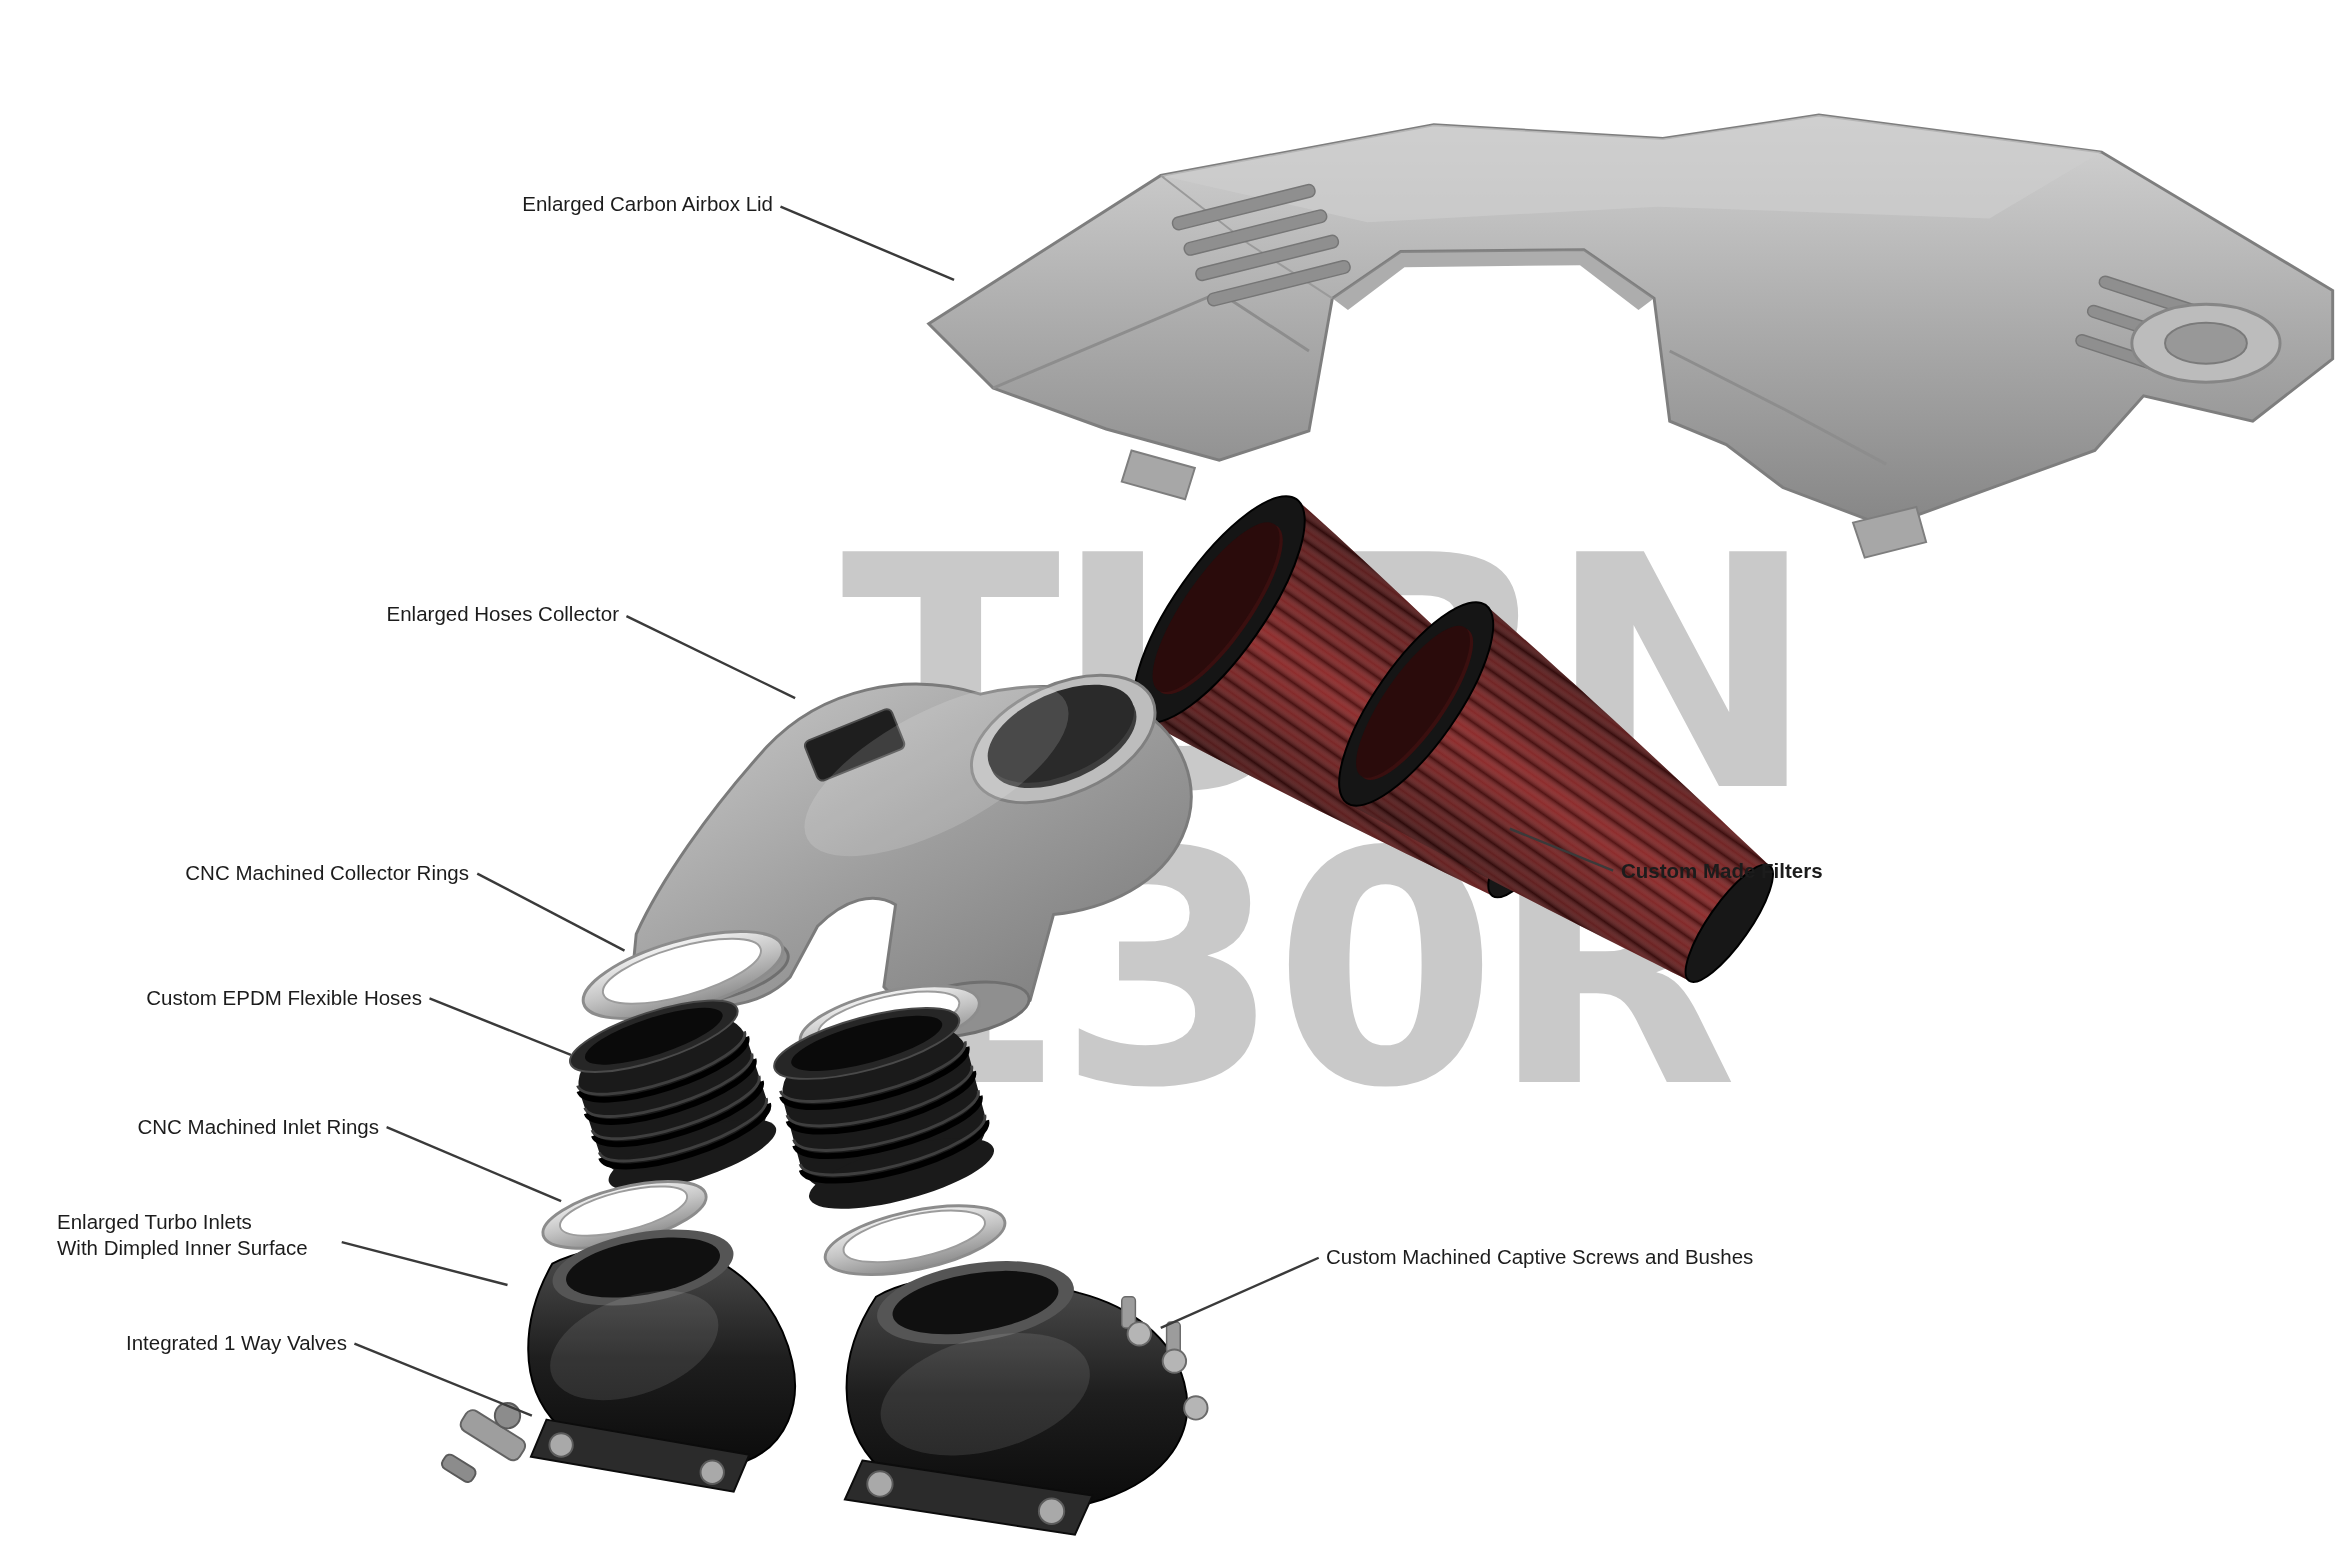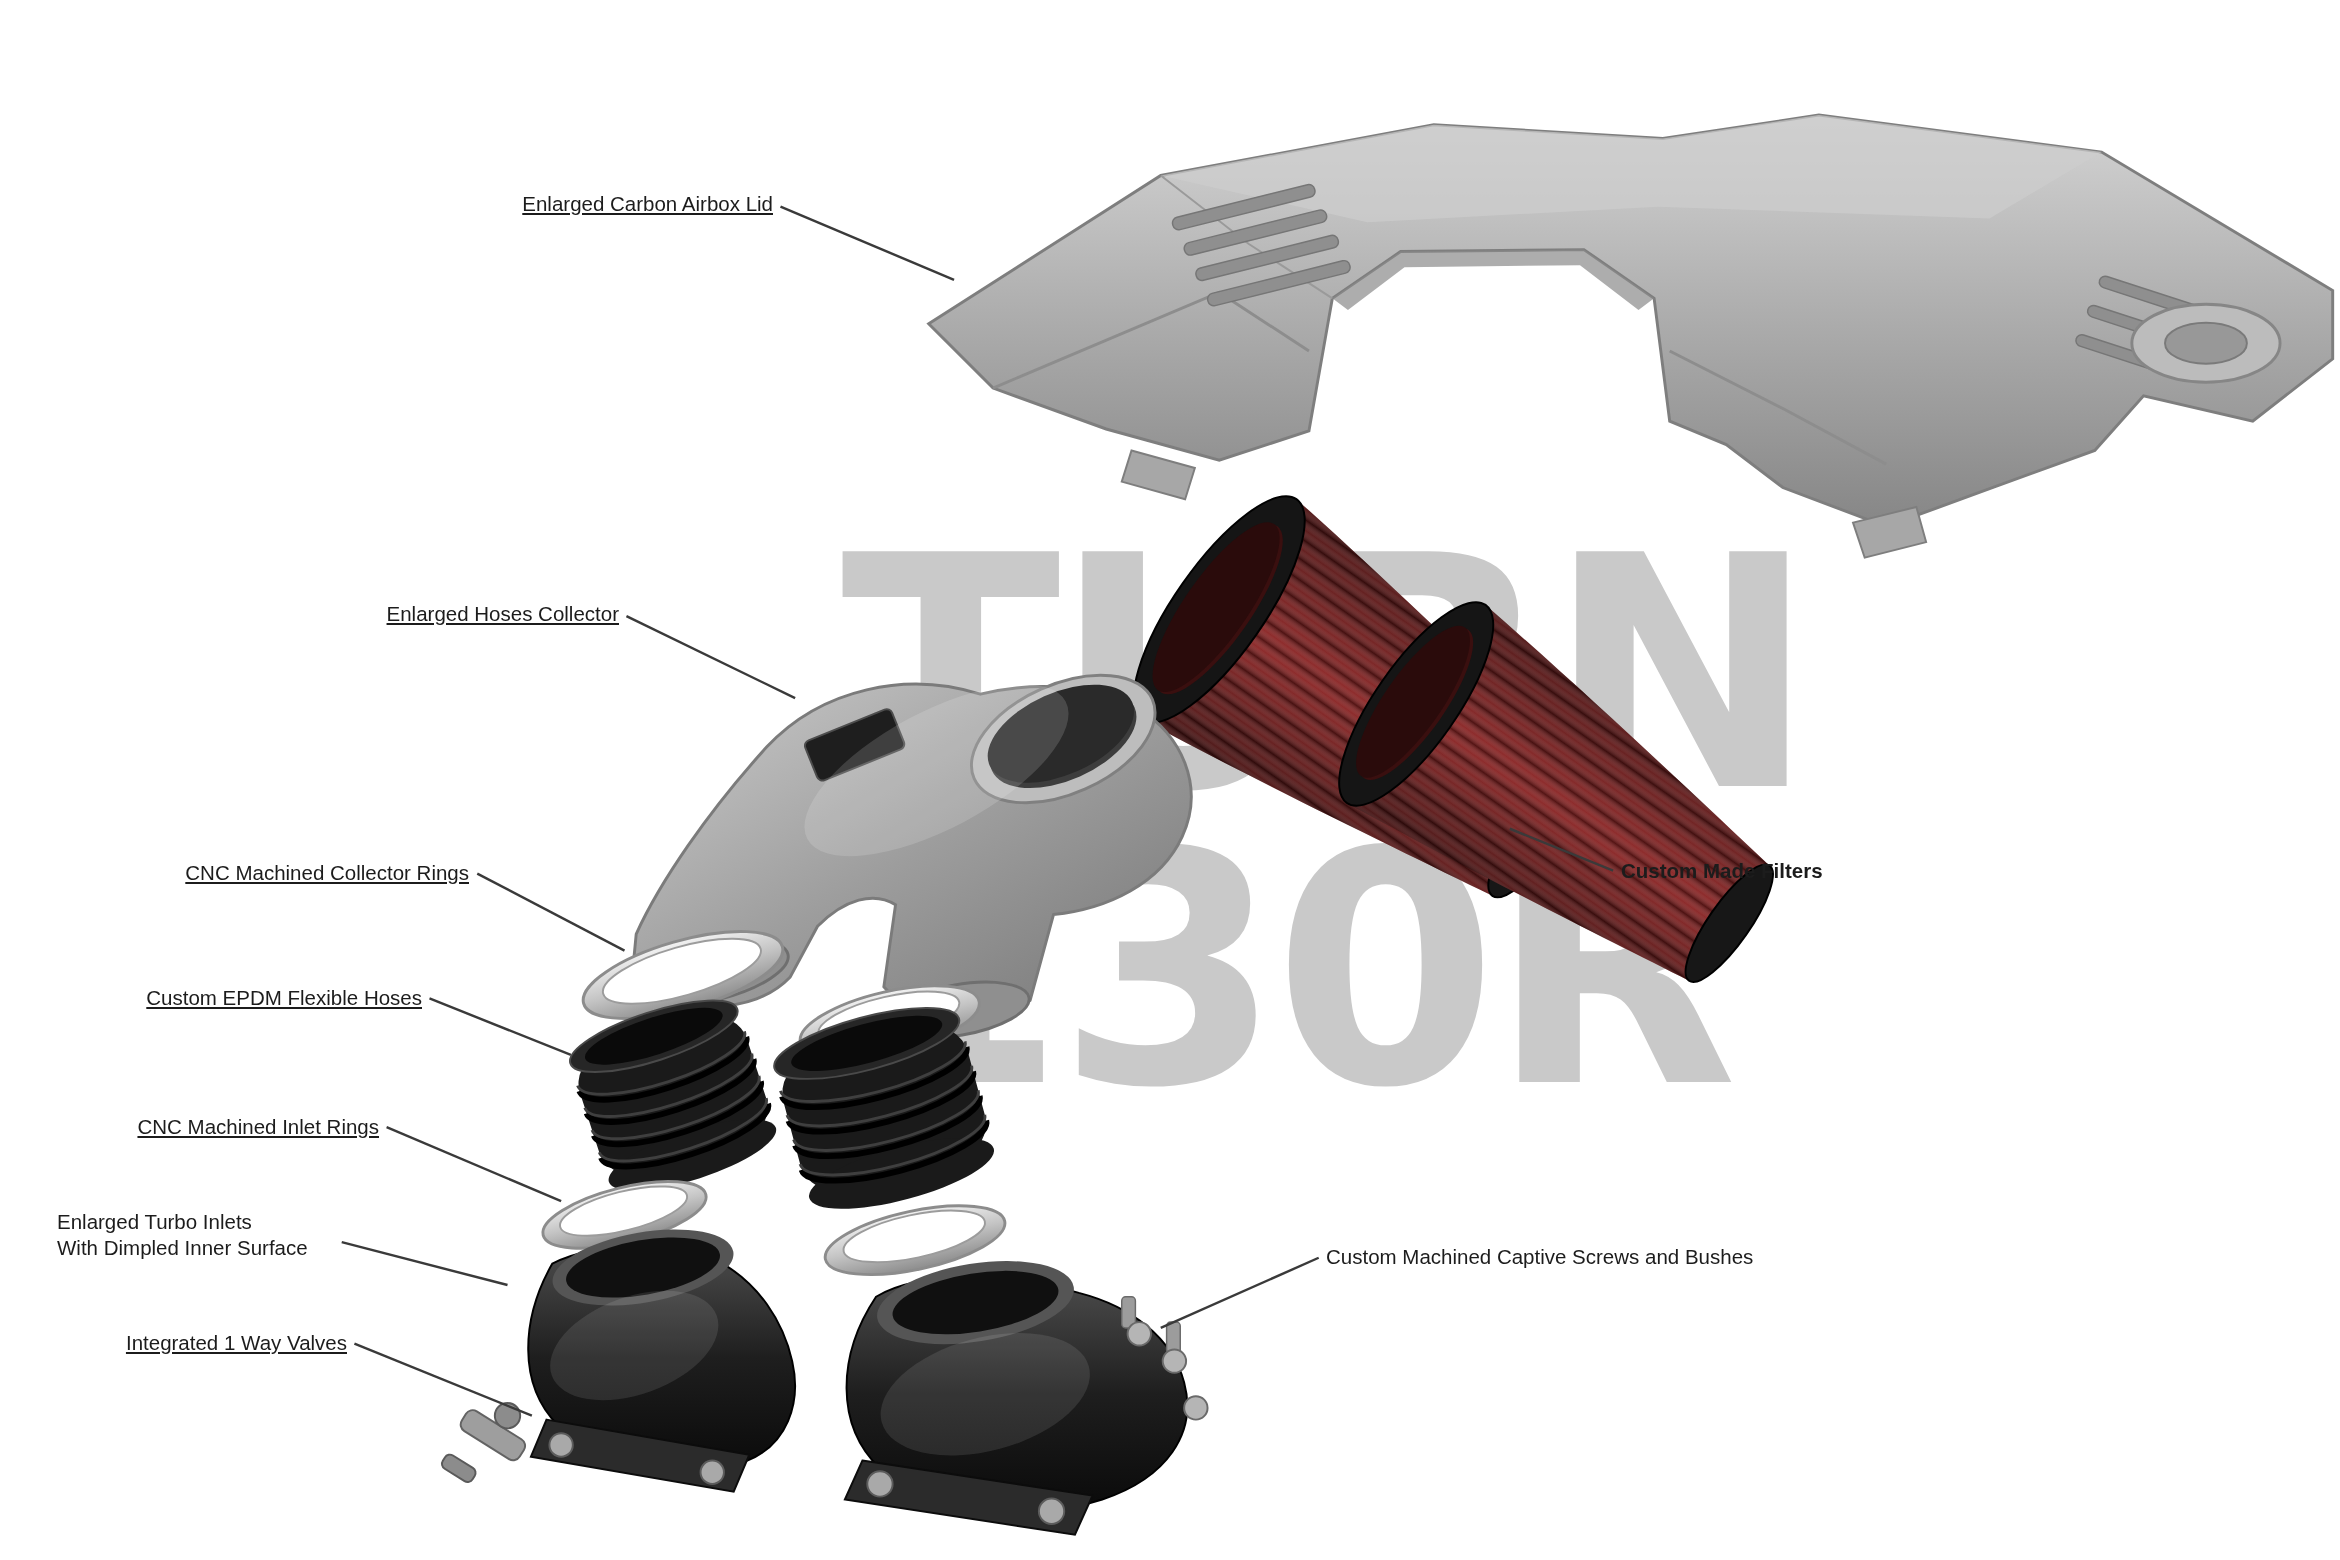--- a/index.html
+++ b/index.html
@@ -30,21 +30,21 @@
     position: absolute;
     left: 0; top: 0;
   }
   .label {
     position: absolute;
     font-size: 20.5px;
     color: #1c1c1c;
     white-space: nowrap;
     line-height: 1.25;
   }
-  .label.ra { text-align: left; text-decoration: underline; }
+  .label.ra { text-align: left; }
 </style>
 </head>
 <body>
 
 <div class="canvas">
 
   <div class="watermark">
     <div>TURN</div>
     <div>130R</div>
   </div>

